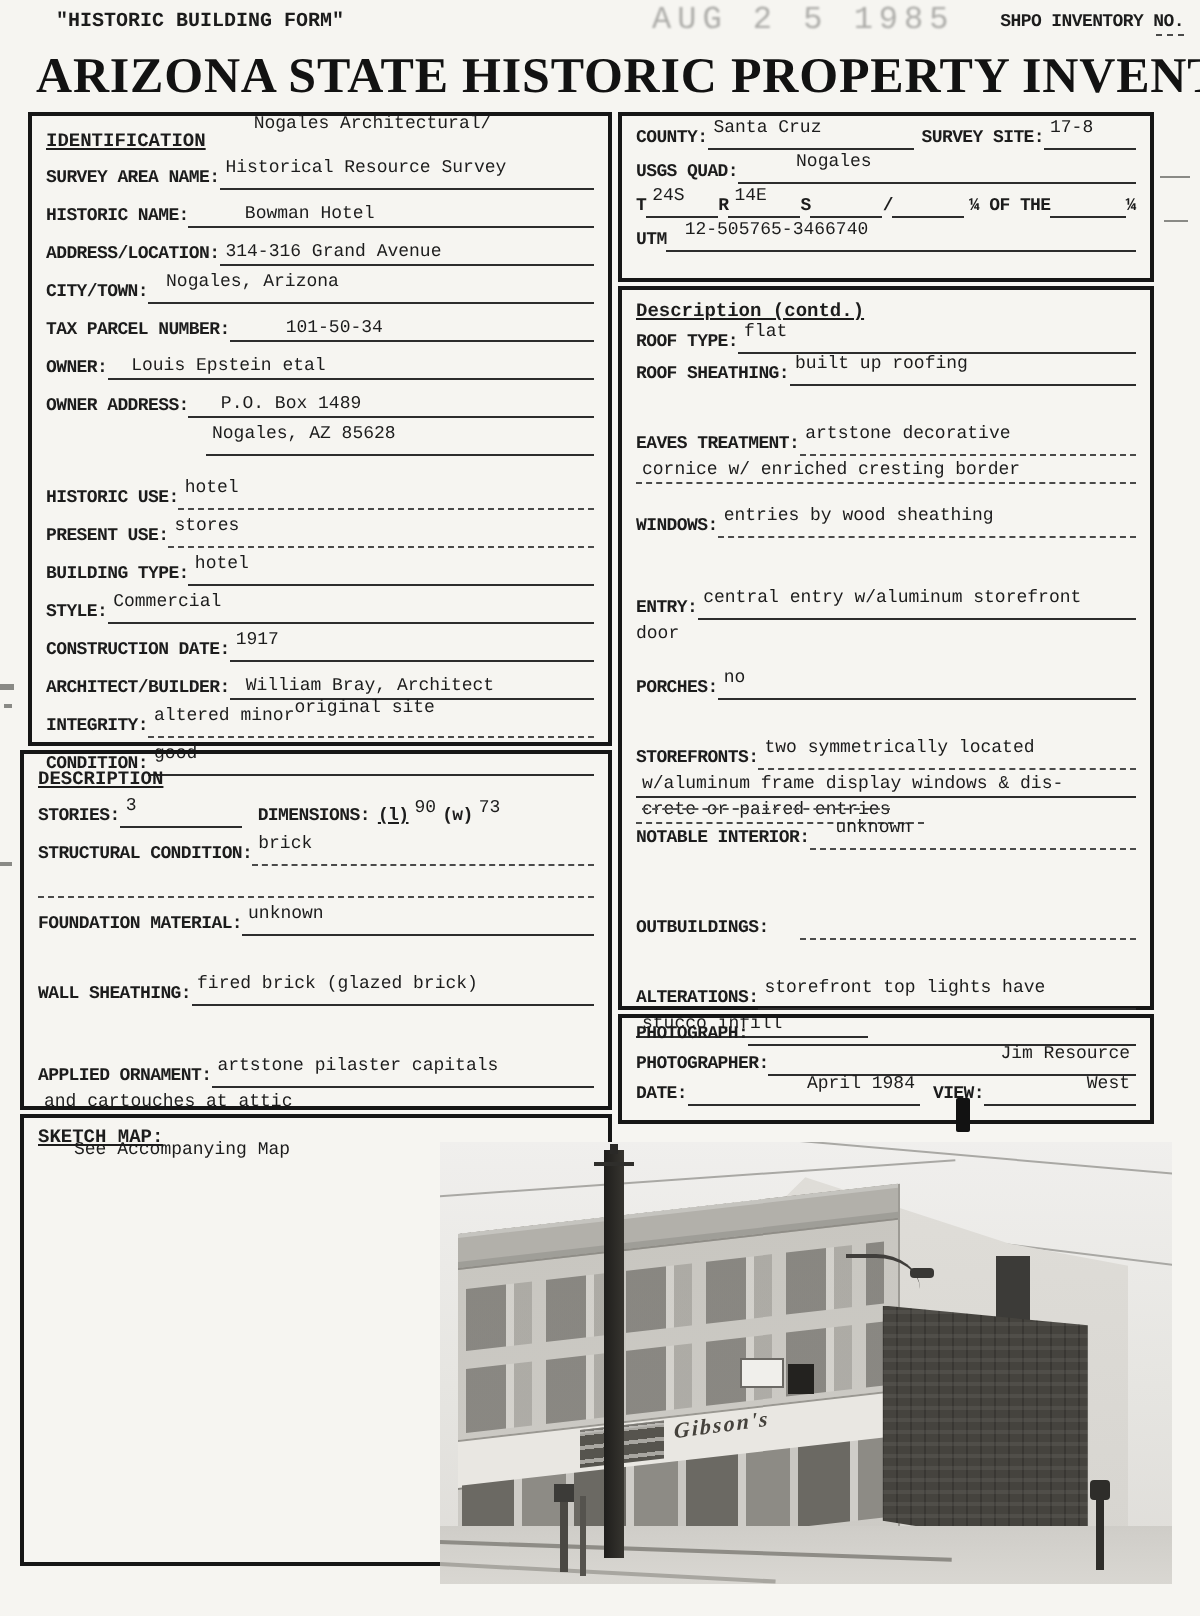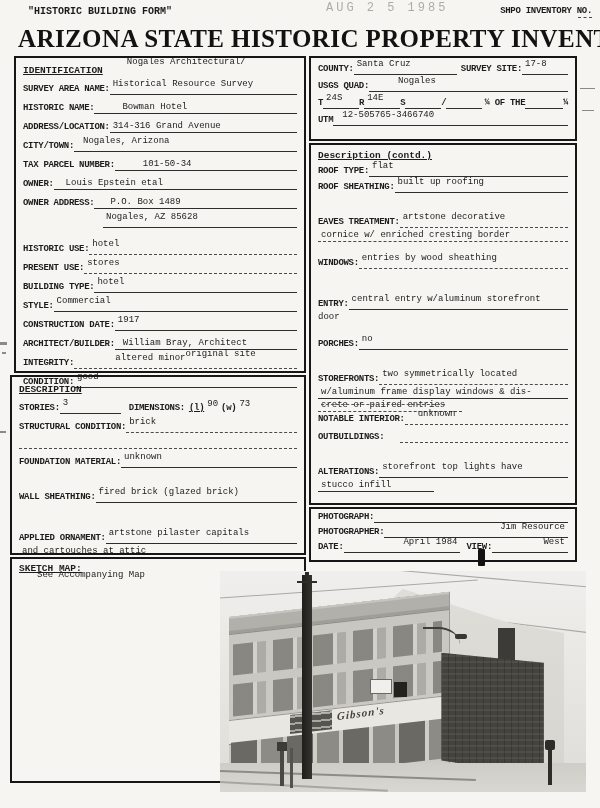--- a/index.html
+++ b/index.html
@@ -8,24 +8,24 @@
   .box{position:absolute;border:2px solid #161616;box-sizing:border-box;background:transparent;}
   .f{display:flex;align-items:flex-end;margin:7px 7px 0 7px;font-size:9px;line-height:11px;}
   .lbl{font-weight:700;white-space:nowrap;letter-spacing:-0.3px;}
   .ln{flex:1;border-bottom:1px solid #2d2d2d;white-space:nowrap;padding:0 3px;min-width:8px;}
   .ln.d{border-bottom-style:dashed;border-bottom-color:#4a4a4a;}
   .ln.s40{flex:0 0 40px;}.ln.s30{flex:0 0 30px;}.ln.s55{flex:0 0 55px;}.ln.s70{flex:0 0 70px;}
   .val{font-weight:400;}
   .up{display:inline-block;transform:translateY(-4px);}
   .up2{display:inline-block;transform:translateY(-8px);}
   .sec{font-weight:700;text-decoration:underline;font-size:9.5px;white-space:nowrap;}
-  .gap8{margin-top:15px;}.gap12{margin-top:7px;gap:16px;}.gap16{margin-top:23px;}.gap22{margin-top:29px;}
+  .gap8{margin-top:15px;}.gap12{margin-top:34px;gap:16px;}.gap16{margin-top:23px;}.gap22{margin-top:29px;}
   .indent{padding-left:28px;}
   .hdr-form-label{position:absolute;left:28px;top:6px;font-size:10px;font-weight:700;}
-  .hdr-stamp{position:absolute;left:326px;top:1px;font-size:12px;letter-spacing:3px;color:#7b7b78;
+  .hdr-stamp{position:absolute;left:326px;top:1px;font-size:16px;letter-spacing:3px;color:#7b7b78;
              opacity:.6;filter:blur(.4px);white-space:nowrap;}
   .hdr-shpo{position:absolute;left:420px;top:6px;right:8px;display:flex;align-items:flex-end;
             font-size:9px;line-height:11px;flex-direction:column;}
   .title{position:absolute;left:18px;top:25px;width:566px;text-align:center;
          font-family:"Liberation Serif","DejaVu Serif",serif;font-weight:700;font-size:25px;
          letter-spacing:.4px;color:#121212;white-space:nowrap;}
   .mark{position:absolute;background:#8a8a86;}
   .artifact-bar{position:absolute;left:478px;top:549px;width:7px;height:17px;background:#121212;border-radius:1px;z-index:7;}
   
   .photo{position:absolute;left:220px;top:571px;width:366px;height:221px;overflow:hidden;z-index:5;
@@ -151,21 +151,21 @@
     <div class="f">
       <span class="lbl">CONSTRUCTION DATE:</span>
       <span class="ln"><span class="val up">1917</span></span>
     </div>
     <div class="f">
       <span class="lbl">ARCHITECT/BUILDER:</span>
       <span class="ln" style="padding-left:8px;"><span class="val">William Bray, Architect</span></span>
     </div>
     <div class="f">
       <span class="lbl">INTEGRITY:</span>
-      <span class="ln d" style="display:flex;justify-content:center;">
+      <span class="ln d" style="display:flex;justify-content:flex-start;">
         <span class="val up">altered minor</span>
         <span class="val up2">original site</span>
       </span>
     </div>
     <div class="f">
       <span class="lbl">CONDITION:</span>
       <span class="ln"><span class="val up">good</span></span>
     </div>
   </div>
 

